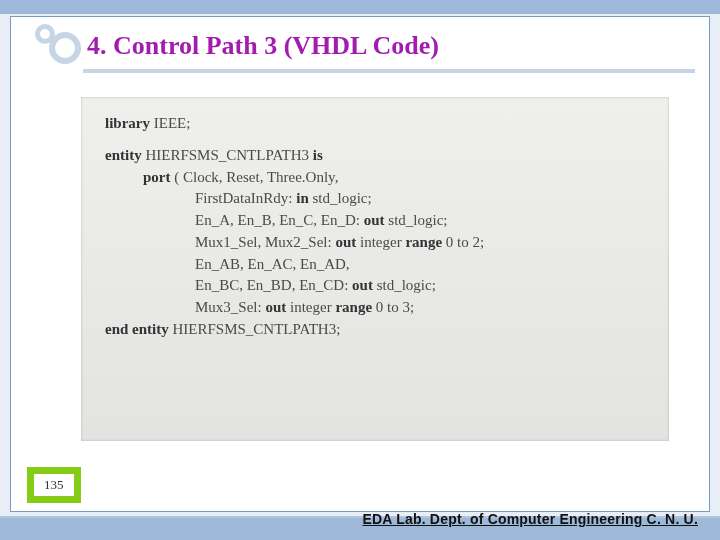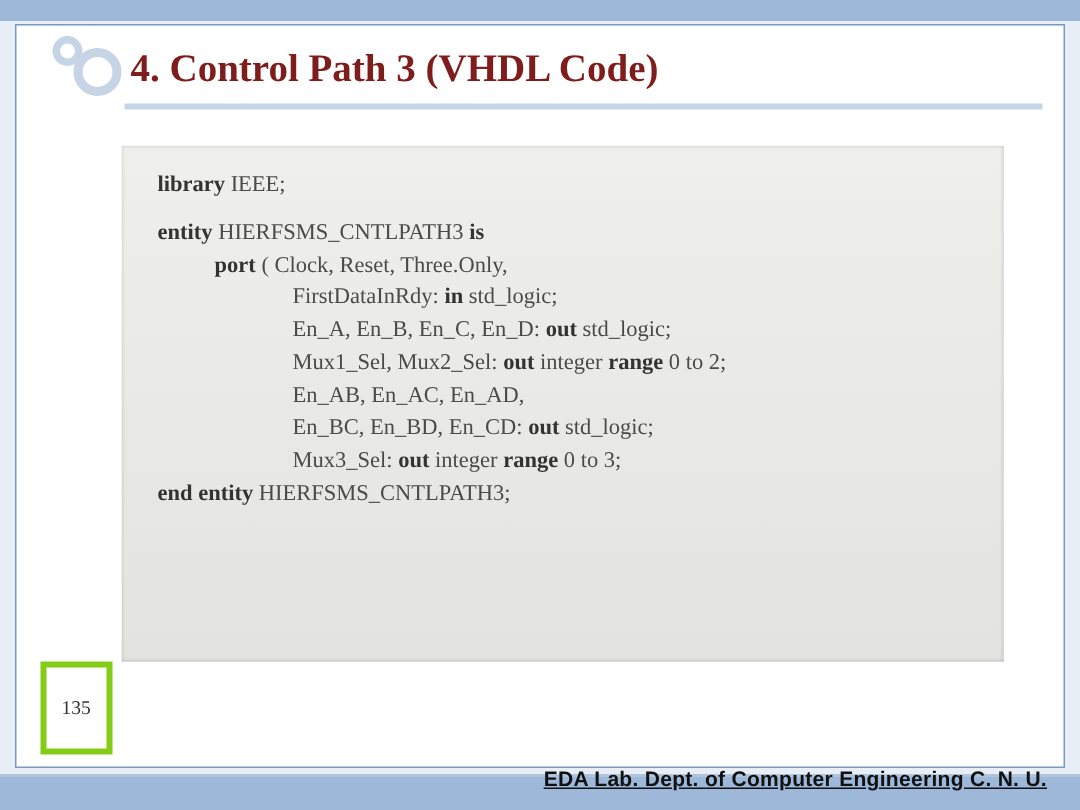--- a/index.html
+++ b/index.html
@@ -53,21 +53,21 @@
   }
   .ring.small {
     width: 20px; height: 20px;
     left: 16px; top: 0px;
     border-width: 5px;
   }
   .title-text {
     font-family: "Times New Roman", Times, serif;
     font-size: 26px;
     font-weight: bold;
-    color: #7f1d1d;
+    color: #a21caf;
     margin-left: 6px;
     white-space: nowrap;
   }
   .title-underline {
     position: absolute;
     left: 72px;
     right: 14px;
     top: 52px;
     height: 4px;
     background: #c6d5e6;
@@ -90,22 +90,22 @@
     line-height: 1.45;
     white-space: nowrap;
   }
   .code-box .b { font-weight: bold; color: #333; }
   .indent1 { padding-left: 38px; }
   .indent2 { padding-left: 90px; }
   .page-num {
     position: absolute;
     left: 16px;
     bottom: 8px;
-    border: 4px solid #84cc16;
-    padding: 19px 10px;
+    border: 7px solid #84cc16;
+    padding: 3px 10px;
     font-family: "Times New Roman", Times, serif;
     font-size: 13px;
     background: #fff;
     color: #333;
   }
   .footer-bar {
     position: absolute;
     left: 0; right: 0; bottom: 0;
     height: 24px;
     background: #9db8d8;

